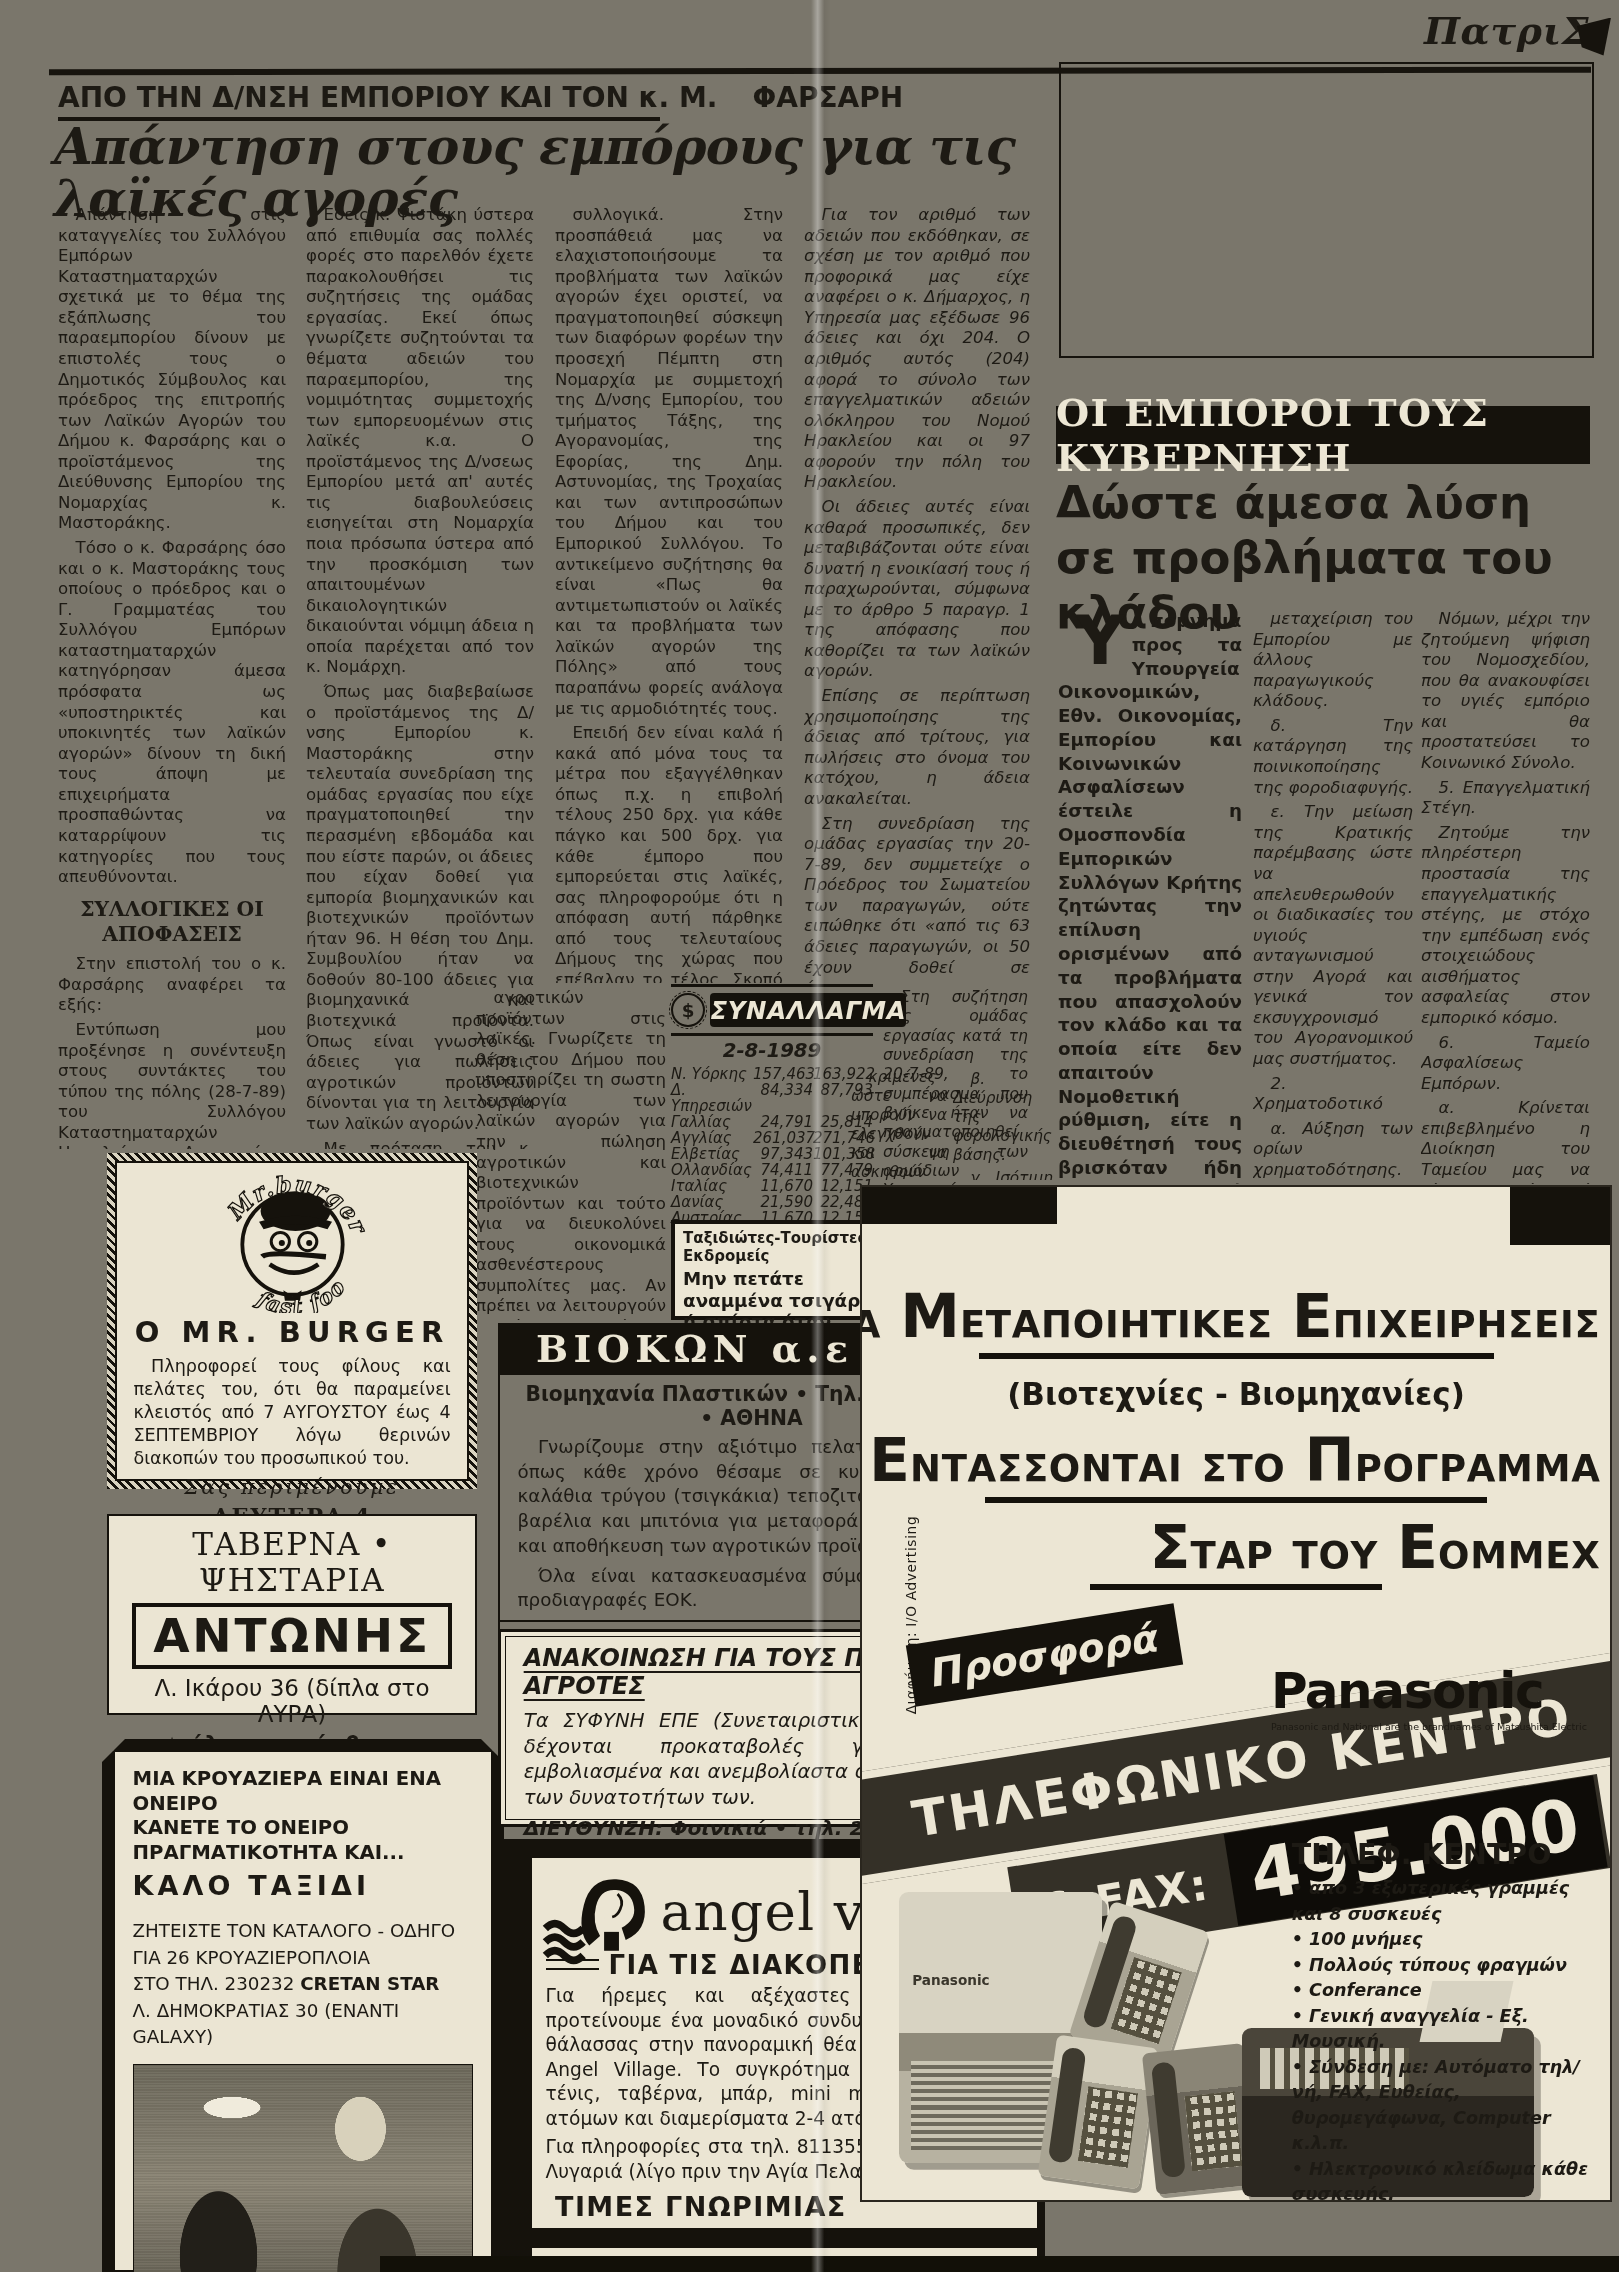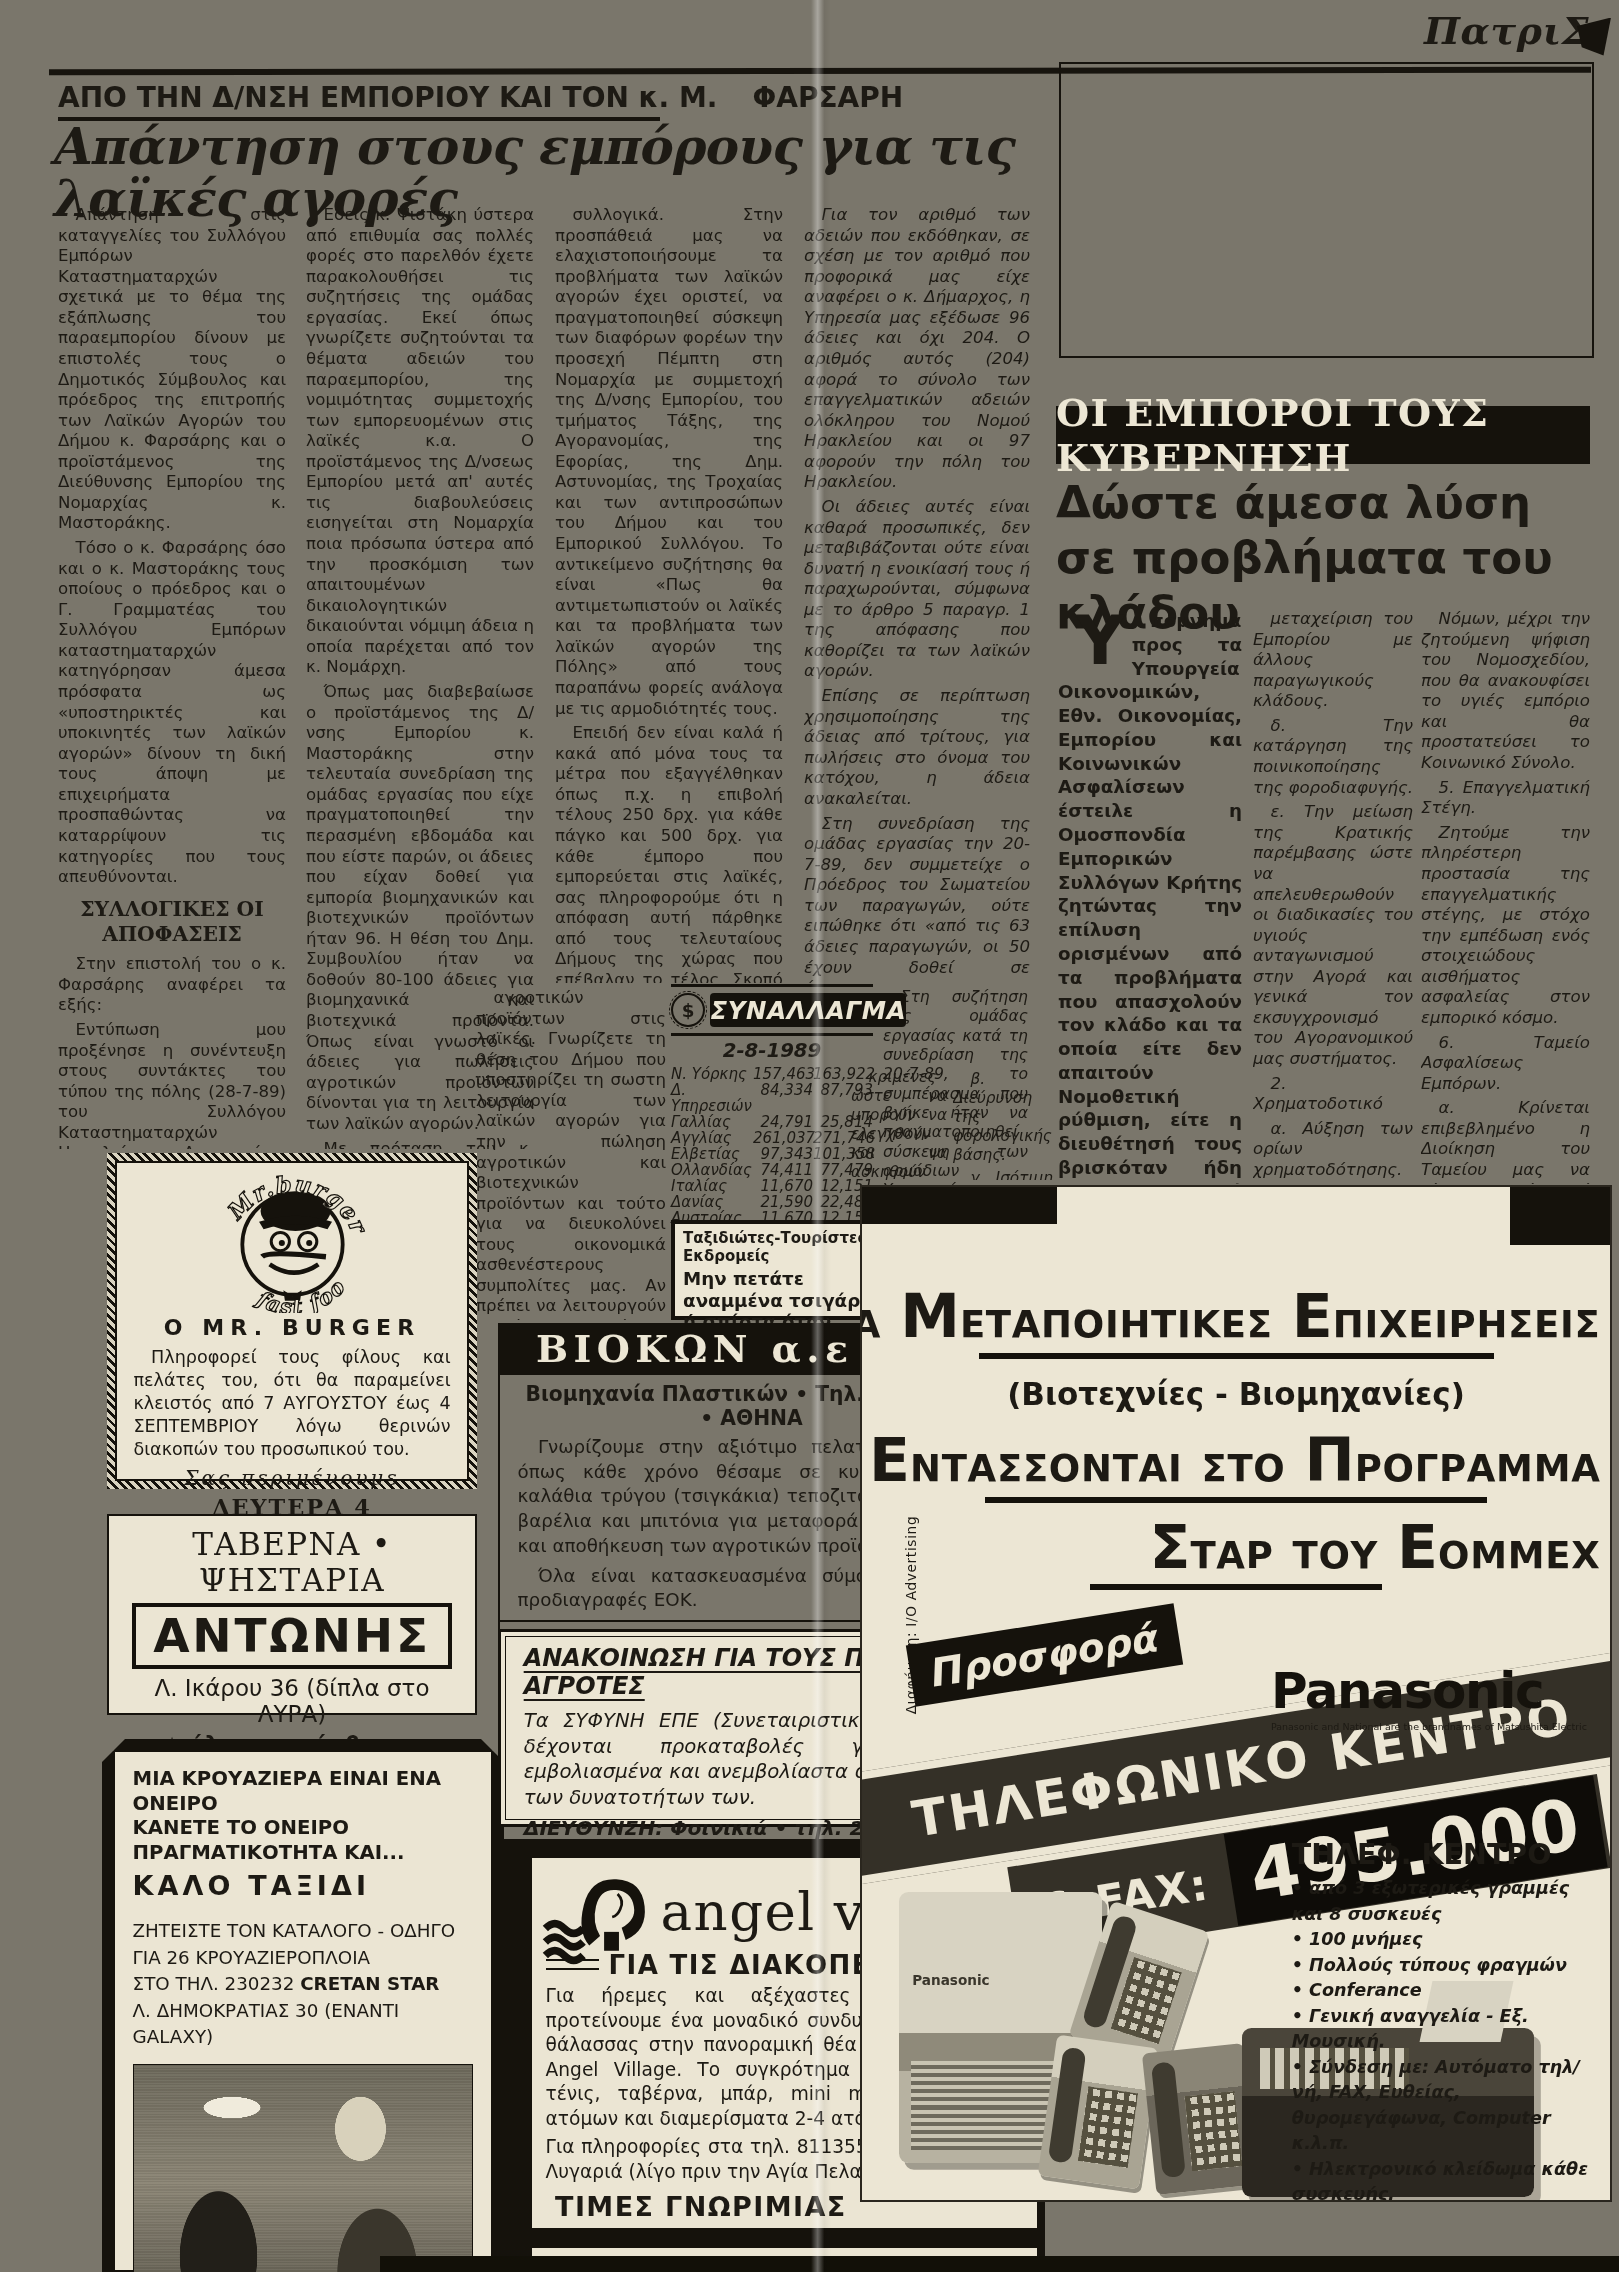--- a/index.html
+++ b/index.html
@@ -72,21 +72,21 @@
   .mb{left:1253px;top:609px;width:160px;height:575px;}
   .mc{left:1421px;top:609px;width:169px;height:575px;}
   
   .adbox{box-sizing:border-box;background:#ebe5d3;}
   
   .burger{left:107px;top:1153px;width:370px;height:336px;
     background:repeating-linear-gradient(45deg,#15120c 0 2.7px,#d9d3c0 2.7px 6.1px);padding:8.1px;}
   .burger-in{background:#ebe5d3;border:2px solid #15120c;width:100%;height:100%;box-sizing:border-box;
     padding:4.1px 16.3px;text-align:center;}
   .burger svg{display:block;margin:0 auto;}
-  .b-title{font-weight:800;font-size:22px;letter-spacing:6.1px;margin:1.4px 0 6.8px;}
+  .b-title{font-weight:800;font-size:29px;letter-spacing:6.1px;margin:1.4px 0 6.8px;}
   .b-body{font-size:17.6px;text-align:justify;text-indent:17.6px;line-height:1.3;}
   .b-wait{font-family:"DejaVu Serif",serif;font-style:italic;font-size:20.3px;letter-spacing:2.7px;margin-top:5.4px;}
   .b-date{font-family:"DejaVu Serif",serif;font-weight:800;font-size:22.4px;letter-spacing:2px;margin-top:4.1px;}
   .b-wish{font-family:"DejaVu Serif",serif;font-weight:800;font-size:19.7px;margin-top:5.4px;}
   
   .antonis{left:107px;top:1514px;width:370px;height:201px;border:2.7px solid #15120c;padding:9.5px 13.6px;text-align:center;}
   .a-cat{font-family:"DejaVu Serif",serif;font-size:31px;letter-spacing:1.4px;}
   .a-name{border:4.7px solid #15120c;display:inline-block;margin-top:5.4px;padding:1.4px 17.6px;
     font-weight:800;font-size:47px;letter-spacing:2.7px;}
   .a-addr{font-size:23px;margin-top:6.8px;}

